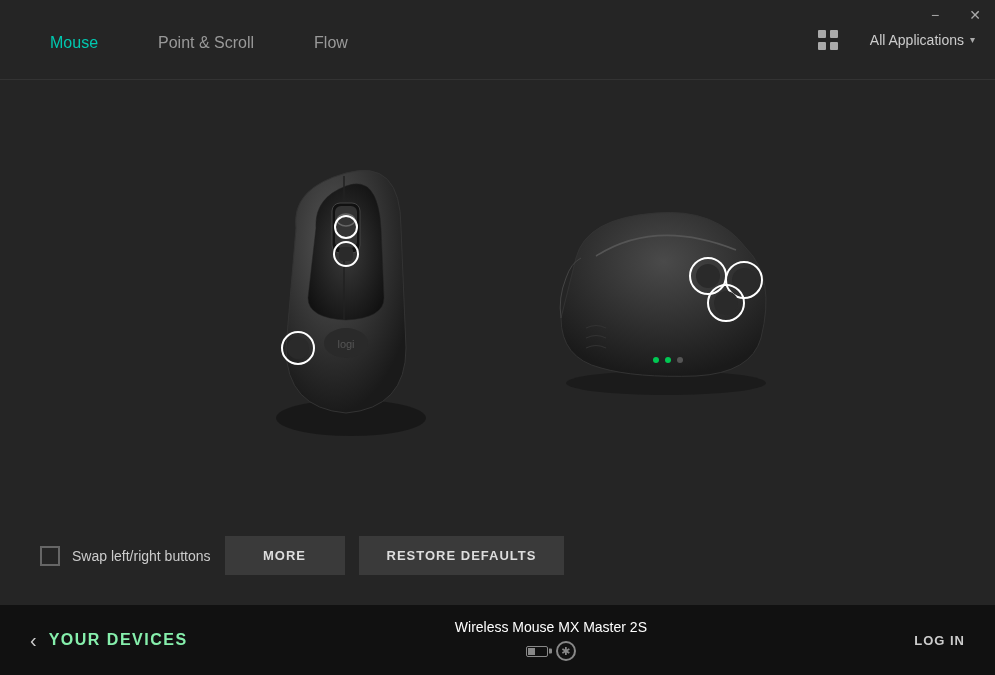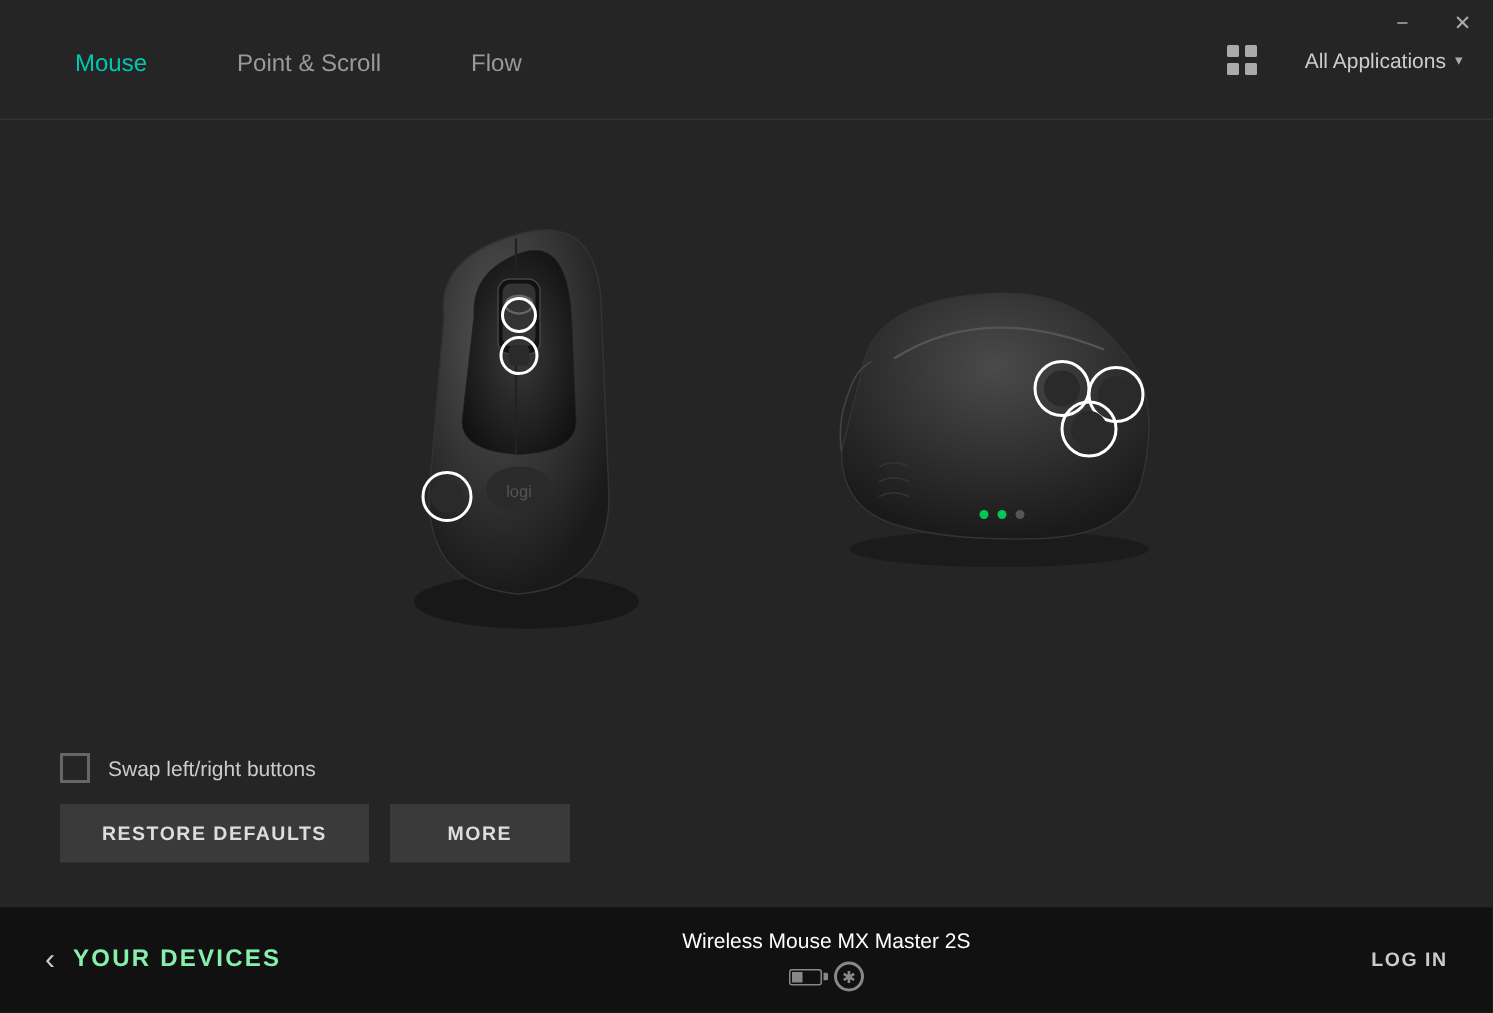--- a/index.html
+++ b/index.html
@@ -128,21 +128,21 @@
     .mouse-side {
       position: relative;
       width: 280px;
       height: 200px;
     }
 
     
     .controls {
       padding: 20px 40px 30px;
       display: flex;
-      flex-direction: column;
+      flex-direction: row;
       gap: 14px;
     }
     .checkbox-row {
       display: flex;
       align-items: center;
       gap: 12px;
     }
     .checkbox-box {
       width: 20px;
       height: 20px;
@@ -392,22 +392,22 @@
       </svg>
     </div>
   </div>
 
   <div class="controls">
     <div class="checkbox-row">
       <div class="checkbox-box"></div>
       <span class="checkbox-label">Swap left/right buttons</span>
     </div>
     <div class="buttons-row">
+      <button class="action-btn">MORE</button>
       <button class="action-btn">RESTORE DEFAULTS</button>
-      <button class="action-btn">MORE</button>
     </div>
   </div>
 </div>
 
 <div class="footer">
   <div class="footer-left">
     <span class="chevron-left">‹</span>
     <span class="your-devices-label">YOUR DEVICES</span>
   </div>
 

